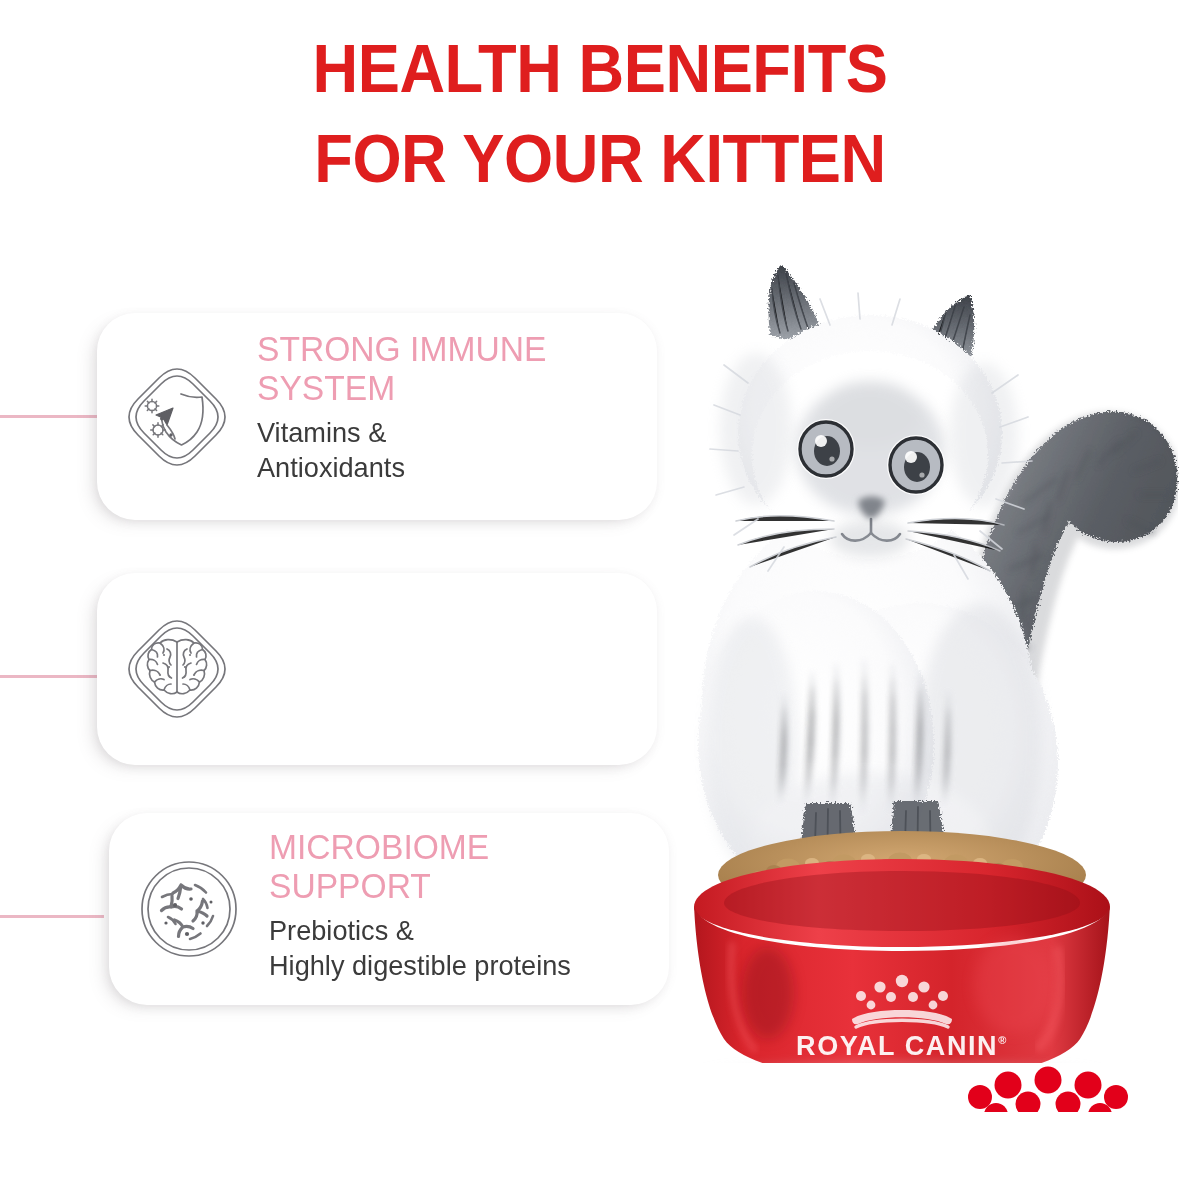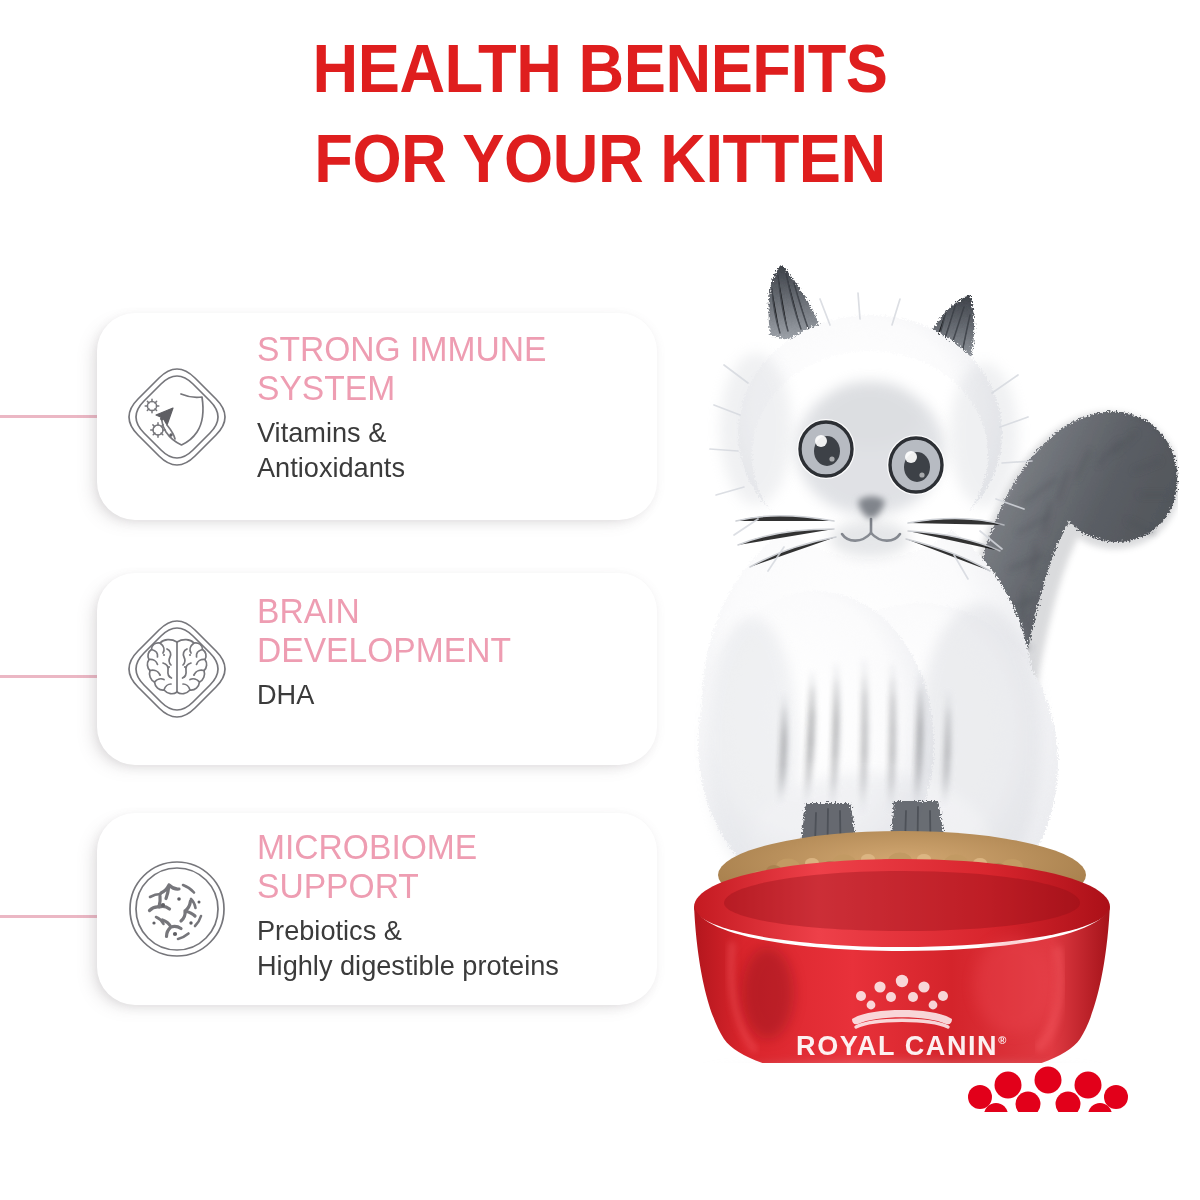--- a/index.html
+++ b/index.html
@@ -75,21 +75,21 @@
     top: 0;
     width: 560px;
     height: 205px;
     background: #ffffff;
     border-radius: 38px;
     box-shadow: -9px 6px 17px -6px rgba(120,110,115,0.22),
                  0 2px 10px rgba(120,110,115,0.10);
   }
   .benefit-row.r1 .card { height: 207px; padding-left: 12px; }
   .benefit-row.r2 .card { height: 192px; }
-  .benefit-row.r3 .card { height: 192px; }
+  .benefit-row.r3 .card { height: 192px; margin-left: 12px; }
 
   .icon-wrap {
     position: absolute;
     left: 26px;
     top: 50%;
     transform: translateY(-50%);
     width: 108px;
     height: 108px;
   }
   .icon-wrap svg { display: block; width: 108px; height: 108px; }
@@ -225,25 +225,20 @@
             <g fill="#76767B" stroke="none">
               <circle cx="41" cy="40" r="1.1"></circle>
                 <circle cx="46" cy="52" r="1.1"></circle>
               <circle cx="37" cy="60" r="1.1"></circle>
                 <circle cx="67" cy="40" r="1.1"></circle>
               <circle cx="62" cy="52" r="1.1"></circle>
                 <circle cx="71" cy="60" r="1.1"></circle>
             </g>
           </g>
         </svg>
-      </div>
-      <div class="benefit-text">
-        <div class="benefit-title">BRAIN
-DEVELOPMENT</div>
-        <div class="benefit-sub">DHA</div>
       </div>
     </div>
   </div>
 
   <div class="benefit-row r3">
     <div class="connector"></div>
     <div class="card">
       <div class="icon-wrap">
         <svg viewBox="0 0 108 108" aria-hidden="true">
           <g fill="none" stroke="#76767B" stroke-width="1.7" stroke-linecap="round" stroke-linejoin="round">

